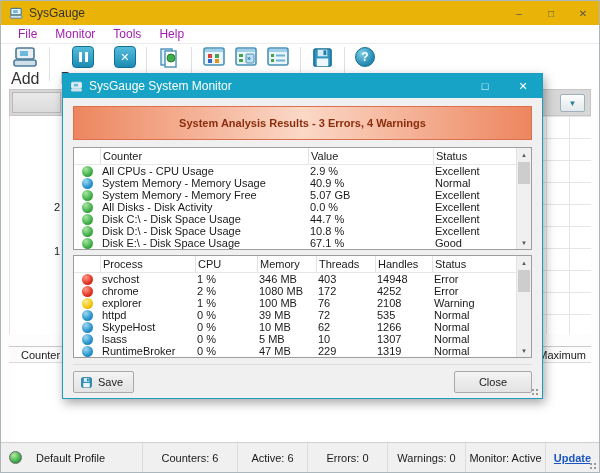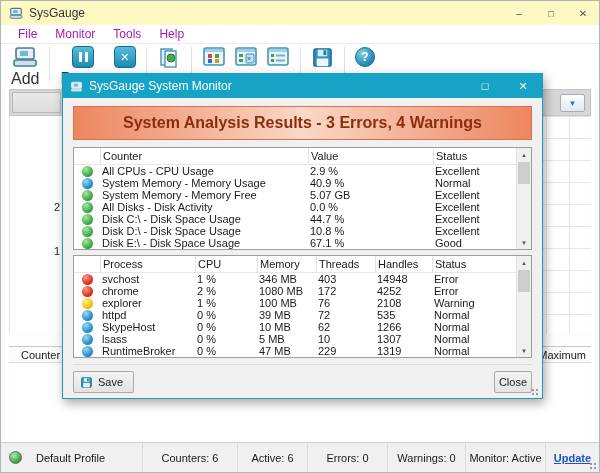--- a/index.html
+++ b/index.html
@@ -2,21 +2,21 @@
 <html><head>
 <meta charset="utf-8">
 <style>
   * { margin:0; padding:0; box-sizing:border-box; }
   html,body { width:600px; height:473px; overflow:hidden;
     font-family:"Liberation Sans","DejaVu Sans",sans-serif; font-size:11px; color:#1a1a1a;
     background:#fff; }
   .app { position:absolute; inset:0; background:#fdfdfd; border:1px solid #aab6bc; }
 
   
-  .titlebar { height:24px; display:flex; align-items:center; background:#fef9c3; padding-left:8px; }
+  .titlebar { height:24px; display:flex; align-items:center; background:#eab308; padding-left:8px; }
   .titlebar .apptitle { margin-left:6px; font-size:12px; color:#333; }
   .wincontrols { margin-left:auto; display:flex; height:100%; }
   .wincontrols span { width:32px; display:flex; align-items:center; justify-content:center;
     font-size:10px; color:#555; }
   
   .menubar { height:19px; display:flex; align-items:center; background:#fff;
     border-bottom:1px solid #ececec; padding-left:8px; }
   .menubar span { padding:0 9px; font-size:12px; color:#a21caf; }
   
   .toolbar { height:45px; display:flex; align-items:flex-start; background:#fff; padding-left:6px; }
@@ -77,21 +77,21 @@
   .dlg-titlebar { height:24px; background:#16a3c6; display:flex; align-items:center;
     padding-left:7px; flex:0 0 auto; }
   .dlg-title { color:#fff; font-size:12px; margin-left:6px; }
   .dlg-controls { margin-left:auto; display:flex; height:100%; }
   .dlg-controls span { width:38px; display:flex; align-items:center; justify-content:center;
     color:#fff; font-size:11px; }
   .dlg-body { flex:1; padding:8px 10px 6px 10px; display:flex; flex-direction:column; position:relative; }
   .banner { height:34px; flex:0 0 auto; display:flex; align-items:center; justify-content:center;
     border:1px solid #dd6f4c;
     background:linear-gradient(90deg,#ed865f 0%,#fbd8c7 50%,#ed865f 100%); }
-  .banner span { font-weight:bold; font-size:16px; color:#8b2e0e; }
+  .banner span { font-weight:bold; font-size:11px; color:#8b2e0e; }
 
   .dtable { margin-top:7px; height:103px; flex:0 0 auto; background:#fff;
     border:1px solid #9d9d9d; display:flex; }
   .tmain { flex:1; overflow:hidden; }
   .trow { display:flex; align-items:center; height:12px; }
   .trow.thead { height:17px; border-bottom:1px solid #e6e6e6; }
   .cell { padding:0 2px; white-space:nowrap; overflow:hidden; }
   .thead .cell { border-left:1px solid #e3e3e3; height:100%; display:flex; align-items:center; }
   .c-orb { width:26px; flex:0 0 auto; display:flex; justify-content:center; border-left:none !important; }
   .orb { width:11px; height:11px; border-radius:50%; display:block; }
@@ -112,21 +112,21 @@
     position:relative; }
   .sarrow { position:absolute; left:0; right:0; height:13px; display:flex; align-items:center;
     justify-content:center; font-size:6px; color:#555; }
   .sarrow.top { top:0; } .sarrow.bot { bottom:0; }
   .sthumb { position:absolute; left:1px; right:1px; top:14px; height:22px; background:#cdcdcd; }
 
   .dlg-footer { margin-top:6px; border-top:1px solid #dcdcdc; padding-top:6px;
     display:flex; justify-content:space-between; align-items:center; flex:0 0 auto;gap:36px; }
   .btn { background:linear-gradient(#f3f3f3,#e3e3e3); border:1px solid #a9a9a9; border-radius:2px;
     height:22px; display:flex; align-items:center; justify-content:center;
-    font-size:11px; color:#222; padding:0 4px; }
+    font-size:11px; color:#222; padding:0 24px; }
   .btn.save { padding:0 10px 0 6px; gap:5px; }
   .dlg-grip { position:absolute; right:2px; bottom:2px; width:9px; height:9px;
     background:radial-gradient(circle, #9a9a9a 1px, transparent 1.4px); background-size:4px 4px; }
 
   .icon-svg { display:block; }
 </style>
 </head>
 <body>
 
 <div class="app">

